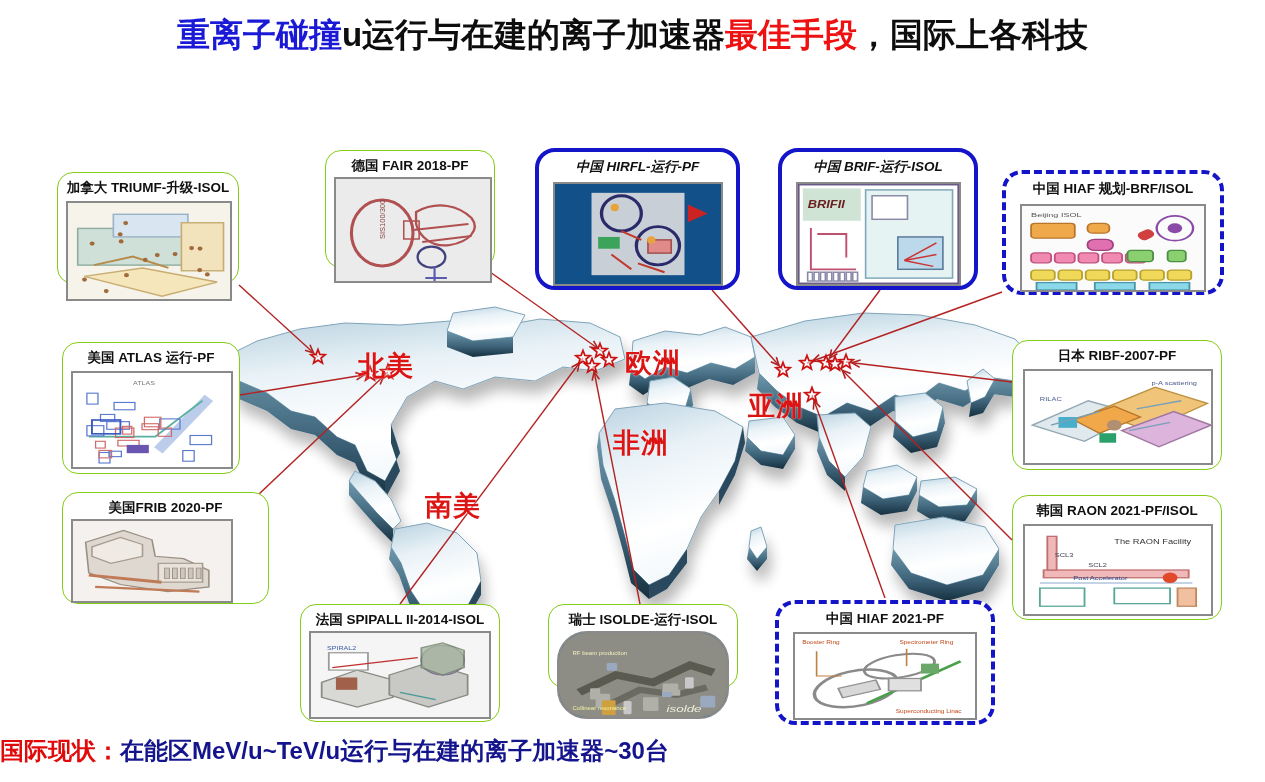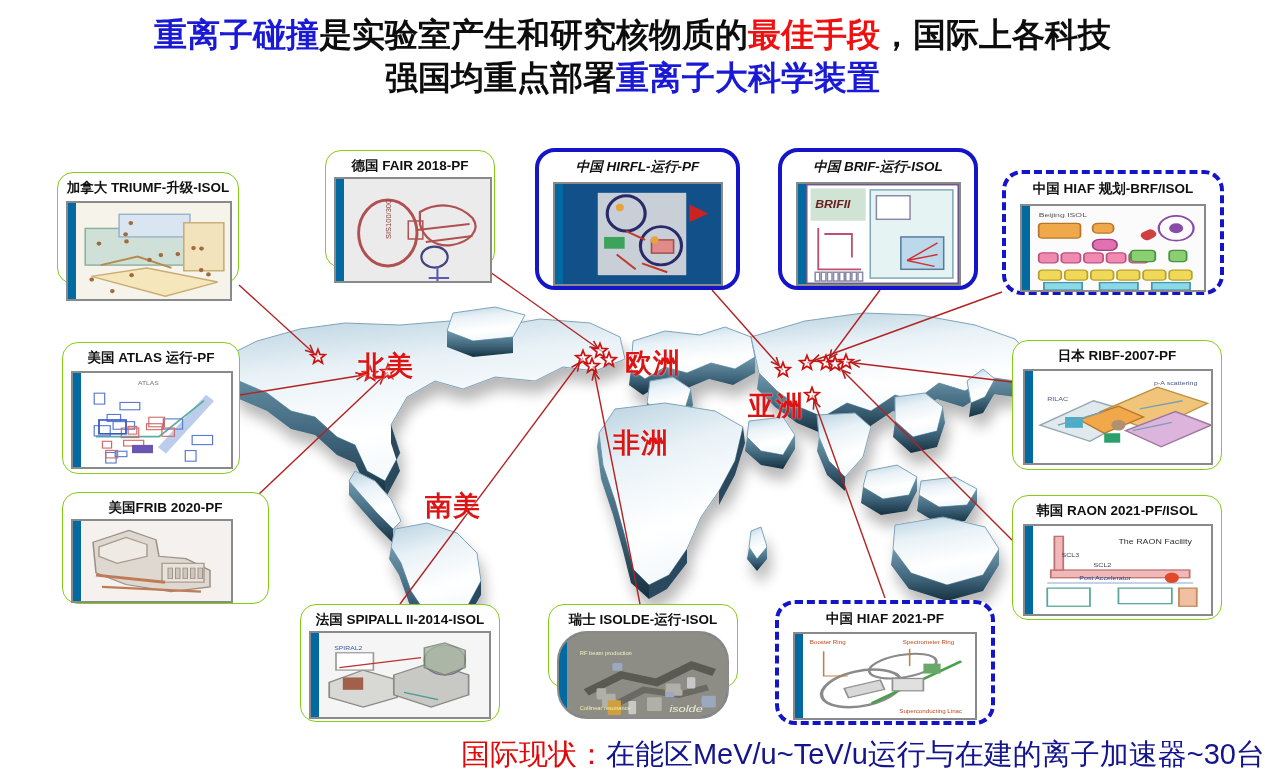--- a/index.html
+++ b/index.html
@@ -19,22 +19,22 @@
   }
   .title-line{
     font-size:33px;font-weight:bold;letter-spacing:0px;white-space:nowrap;
   }
   .t-blue{color:#1a1ad6;}
   .t-red{color:#ee1111;}
   .t-black{color:#0d0d0d;}
 
   
   .caption{
-    position:absolute;left:0;top:735px;width:1265px;text-align:right;
-    font-size:29px;font-weight:normal;white-space:nowrap;
+    position:absolute;left:0;top:735px;width:1265px;text-align:left;
+    font-size:24px;font-weight:bold;white-space:nowrap;
   }
   .c-red{color:#e00a0a;}
   .c-navy{color:#14148c;}
 
   
   #map-layer{position:absolute;left:195px;top:285px;width:880px;height:345px;}
   #map-layer svg{display:block;}
 
   .continent-label{
     position:absolute;color:#dd1414;font-weight:bold;font-size:27px;
@@ -67,35 +67,31 @@
     display:block;text-align:center;
     font-size:13.5px;font-weight:bold;color:#101010;
     white-space:nowrap;line-height:18px;margin:2px 0 3px 0;
   }
   .thumb{
     position:relative;
     border:2px solid #8a8a8a;
     box-sizing:border-box;
     overflow:hidden;
     background:#0369a1;
-    padding-left:8px;
   }
   .thumb svg{display:block;width:100%;height:100%;}
 </style>
 </head>
 <body>
 
 <div id="stage">
 
   <div class="title-wrap">
     <div class="title-line">
-      <span class="t-blue">重离子碰撞</span><span class="t-black">是实验室产生和研究核物质的</span><span class="t-red">最佳手段</span><span class="t-black">，国际上各科技</span>
-    </div>
-    <div class="title-line">
-      <span class="t-black">强国均重点部署</span><span class="t-blue">重离子大科学装置</span>
+      <span class="t-blue">重离子碰撞</span><span class="t-black">u运行与在建的离子加速器</span><span class="t-red">最佳手段</span><span class="t-black">，国际上各科技</span>
     </div>
   </div>
 
   <div id="map-layer">
     <svg width="880" height="345" viewBox="0 0 880 345" xmlns="http://www.w3.org/2000/svg">
       <defs>
         <linearGradient id="landTop" x1="0" y1="0" x2="0.25" y2="1">
           <stop offset="0%" stop-color="#b9d2e0"></stop>
           <stop offset="35%" stop-color="#e9f2f7"></stop>
           <stop offset="75%" stop-color="#ffffff"></stop>

